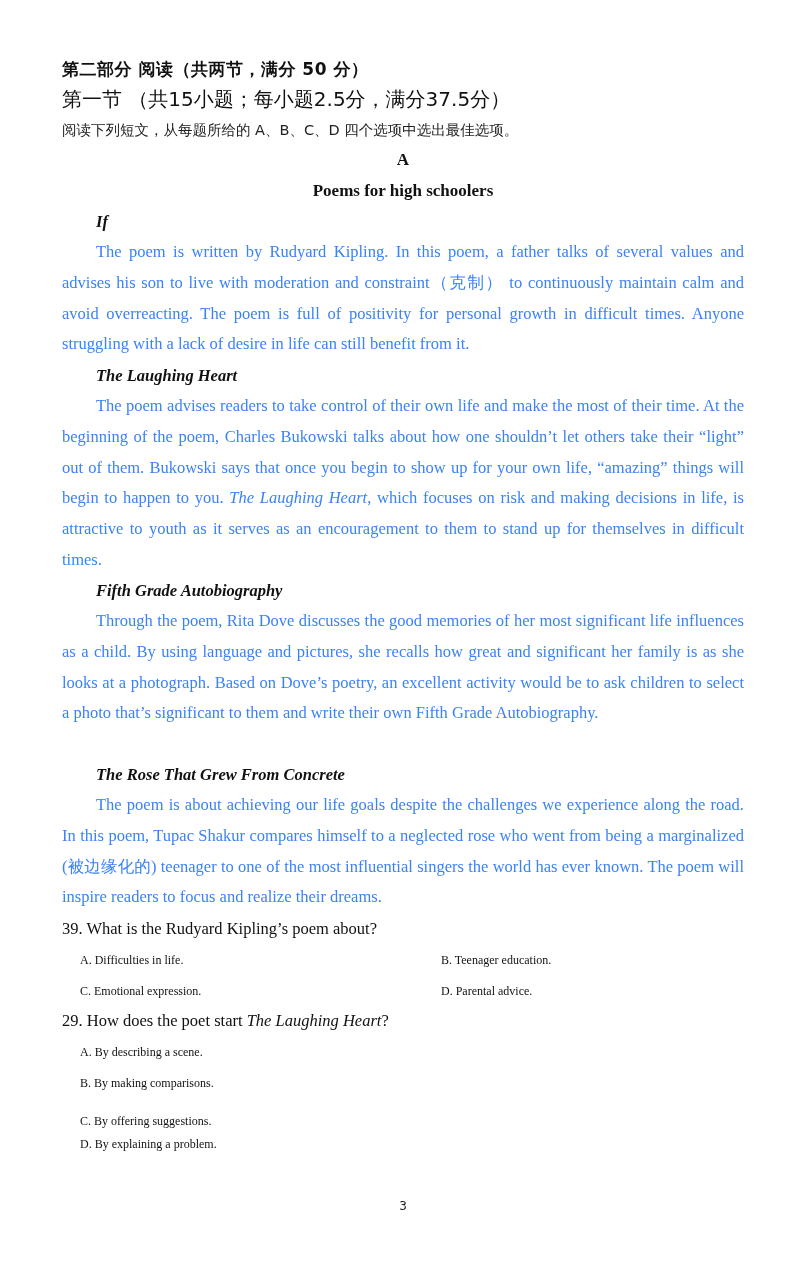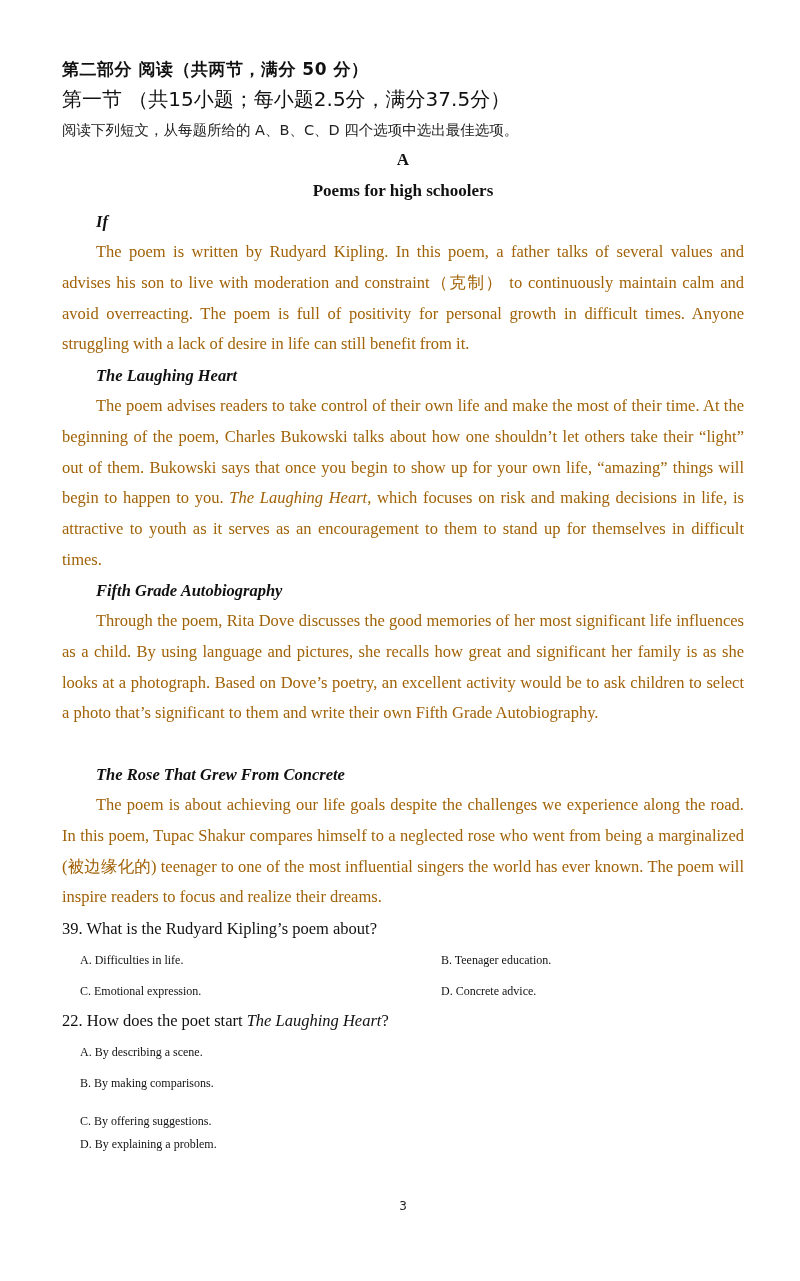--- a/index.html
+++ b/index.html
@@ -6,21 +6,21 @@
   body { width: 800px; height: 1281px; position: relative; overflow: hidden; color: #111; }
   .page { position: absolute; left: 0; top: 0; width: 800px; height: 1169px; }
   .serif { font-family: "Liberation Serif", "DejaVu Serif", serif; }
   .line { position: absolute; white-space: nowrap; font-size: 16.5px; line-height: 20px; }
   .cn-title { font-family: "DejaVu Sans", sans-serif; font-weight: bold; font-size: 17px; left: 62px; top: 59px; letter-spacing: 0.5px; }
   .cn-sub { font-family: "DejaVu Sans", sans-serif; font-size: 20px; left: 62px; top: 89px; }
   .cn-inst { font-family: "DejaVu Sans", sans-serif; font-size: 14.5px; left: 62px; top: 120px; color: #222; }
   .center { left: 0; width: 806px; text-align: center; }
   .bold { font-weight: bold; }
   .ital { font-style: italic; }
-  .para { position: absolute; left: 62px; width: 682px; font-family: "Liberation Serif", "DejaVu Serif", serif; font-size: 16.5px; line-height: 30.8px; text-align: justify; text-indent: 34px; color: #a16207; }
+  .para { position: absolute; left: 62px; width: 682px; font-family: "Liberation Serif", "DejaVu Serif", serif; font-size: 16.5px; line-height: 30.8px; text-align: justify; text-indent: 34px; color: #3b82f6; }
   .poem-title { position: absolute; left: 96px; font-family: "Liberation Serif", "DejaVu Serif", serif; font-style: italic; font-weight: bold; font-size: 16.5px; line-height: 20px; }
   .q { position: absolute; left: 62px; font-family: "Liberation Serif", "DejaVu Serif", serif; font-size: 16.5px; line-height: 20px; }
   .opt { position: absolute; font-family: "Liberation Serif", "DejaVu Serif", serif; font-size: 12px; line-height: 20px; }
   .pagenum { position: absolute; left: 0; width: 806px; text-align: center; top: 1199px; font-family: "DejaVu Sans", sans-serif; font-size: 12px; color: #222; }
 </style>
 </head>
 <body>
 
 <div class="page">
 
@@ -40,22 +40,22 @@
   <div class="poem-title" style="top:581px;text-align:right;">Fifth Grade Autobiography</div>
   <div class="para" style="top:606px;">Through the poem, Rita Dove discusses the good memories of her most significant life influences as a child. By using language and pictures, she recalls how great and significant her family is as she looks at a photograph. Based on Dove’s poetry, an excellent activity would be to ask children to select a photo that’s significant to them and write their own Fifth Grade Autobiography.</div>
 
   <div class="poem-title" style="top:765px;">The Rose That Grew From Concrete</div>
   <div class="para" style="top:790px;">The poem is about achieving our life goals despite the challenges we experience along the road. In this poem, Tupac Shakur compares himself to a neglected rose who went from being a marginalized (被边缘化的) teenager to one of the most influential singers the world has ever known. The poem will inspire readers to focus and realize their dreams.</div>
 
   <div class="q" style="top:919px;">39. What is the Rudyard Kipling’s poem about?</div>
   <div class="opt" style="left:80px;top:950px;">A. Difficulties in life.</div>
   <div class="opt" style="left:441px;top:950px;">B. Teenager education.</div>
   <div class="opt" style="left:80px;top:981px;">C. Emotional expression.</div>
-  <div class="opt" style="left:441px;top:981px;">D. Concrete advice.</div>
+  <div class="opt" style="left:441px;top:981px;">D. Parental advice.</div>
 
-  <div class="q" style="top:1011px;"><span>22. How does the poet start </span><span class="ital">The Laughing Heart</span><span>?</span></div>
+  <div class="q" style="top:1011px;"><span>29. How does the poet start </span><span class="ital">The Laughing Heart</span><span>?</span></div>
   <div class="opt" style="left:80px;top:1042px;">A. By describing a scene.</div>
   <div class="opt" style="left:80px;top:1073px;">B. By making comparisons.</div>
   <div class="opt" style="left:80px;top:1103px;margin-top:8px;">C. By offering suggestions.</div>
   <div class="opt" style="left:80px;top:1134px;">D. By explaining a problem.</div>
 
   <div class="pagenum">3</div>
 </div>
 
 </body></html>

